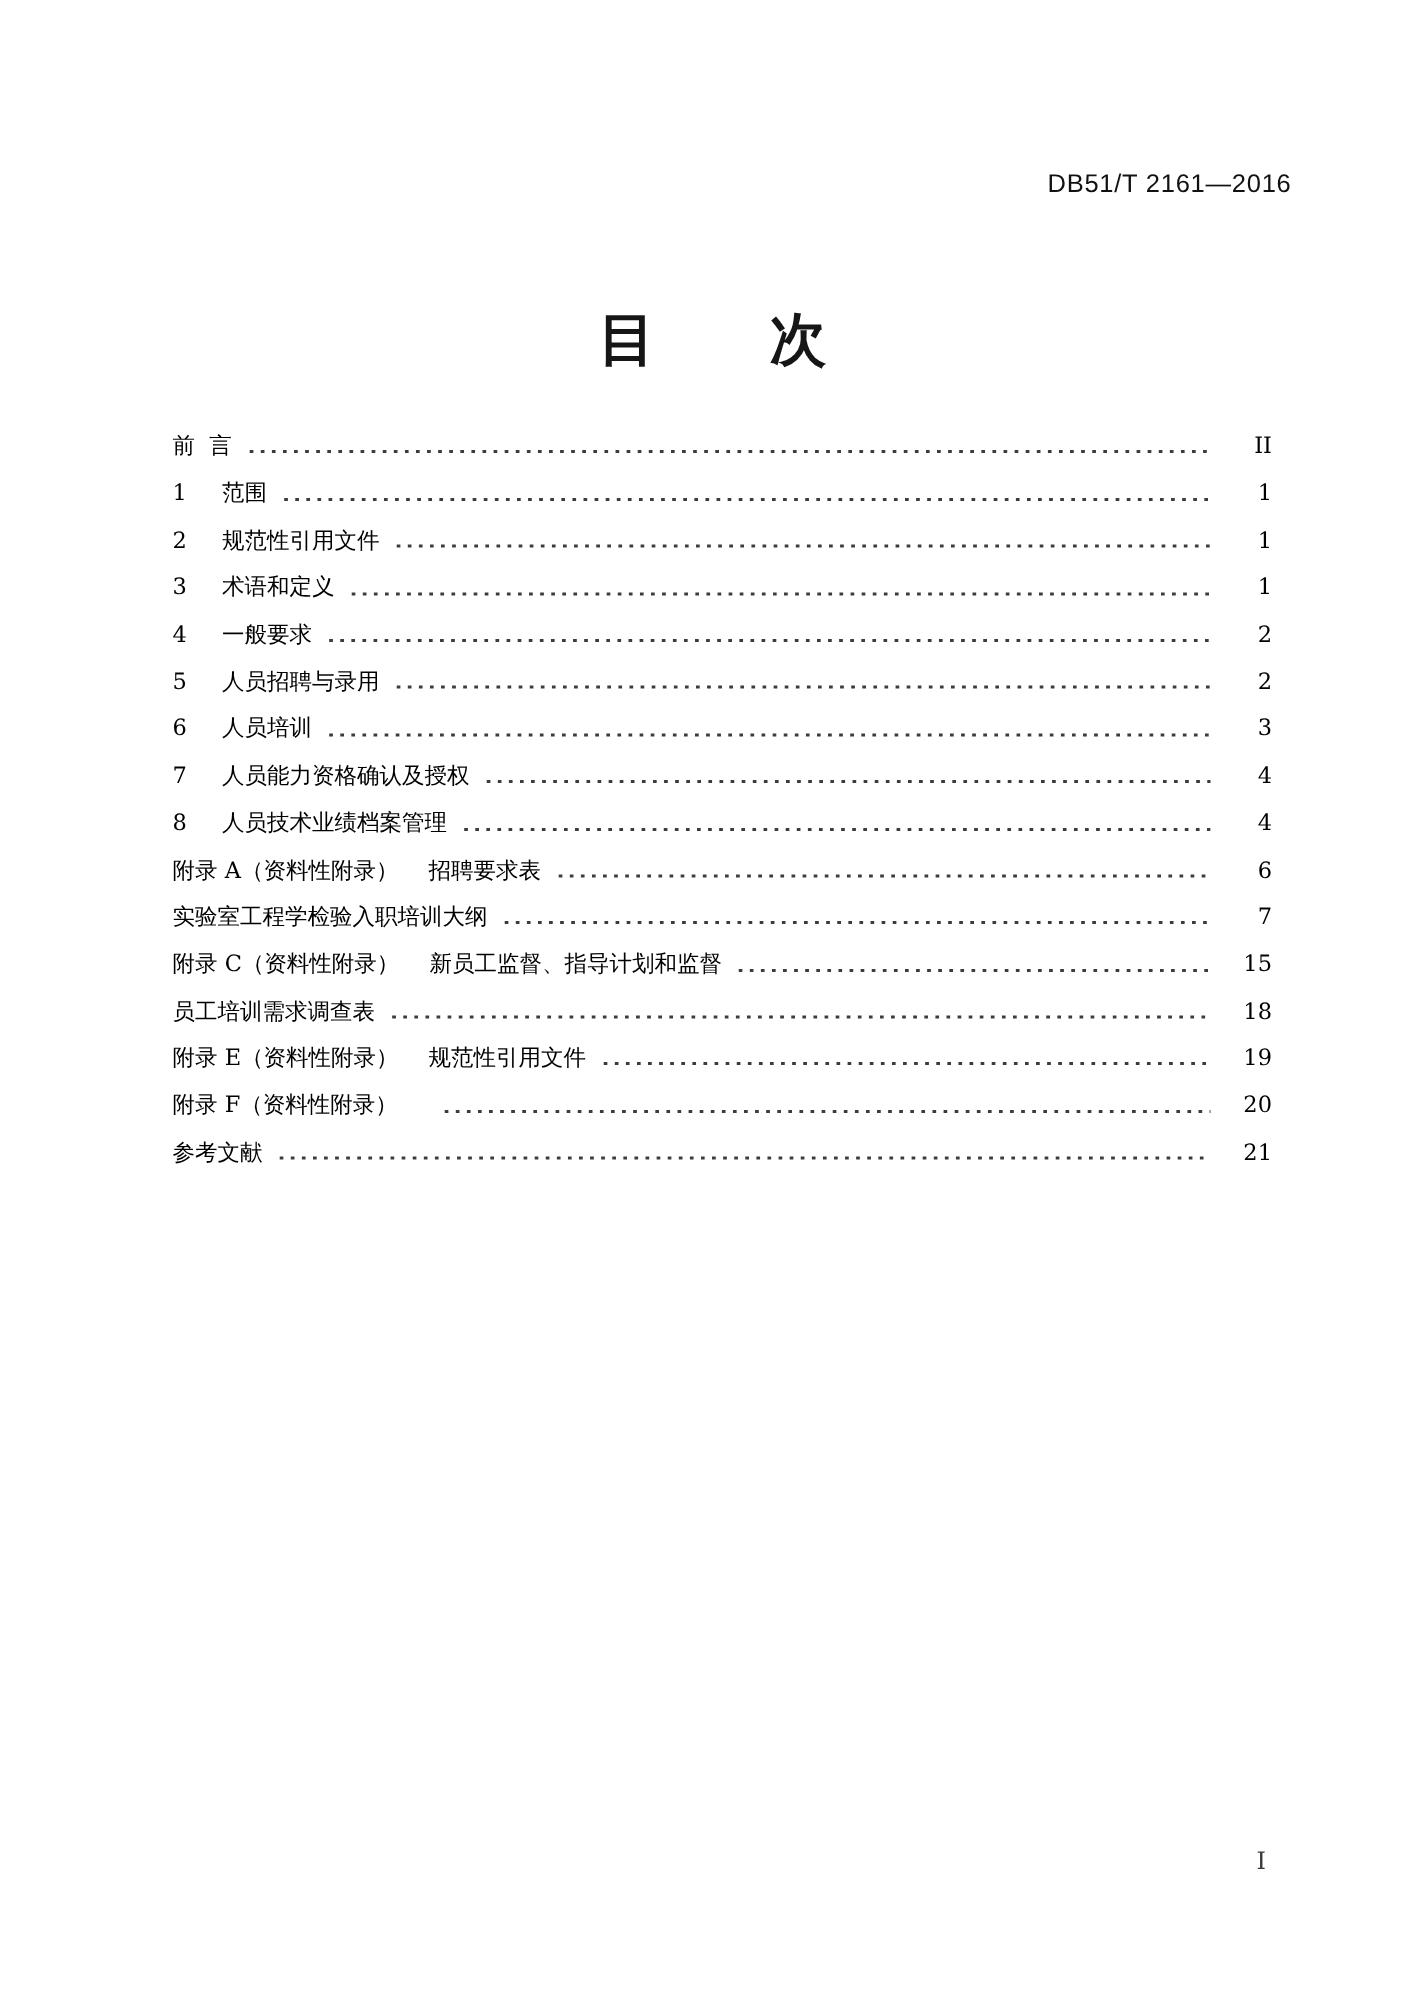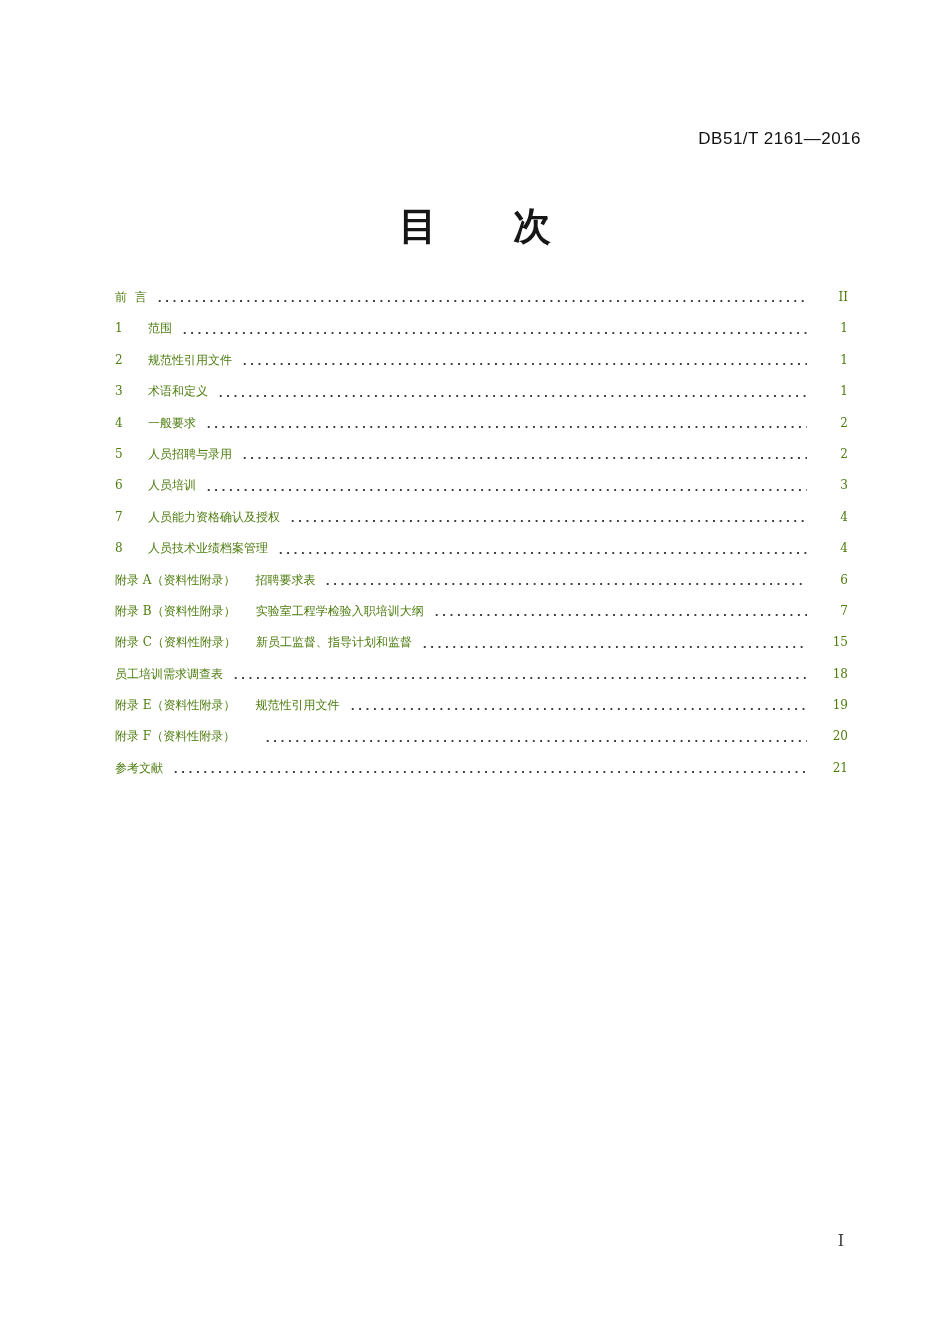--- a/index.html
+++ b/index.html
@@ -18,21 +18,20 @@
   }
   .header-code {
     position: absolute;
     top: 113px;
     right: 89px;
     font-family: "Liberation Sans", sans-serif;
     font-size: 17px;
     letter-spacing: 0.5px;
     color: #111111;
     white-space: pre;
-    margin-top: 16px;
   }
   .doc-title {
     position: absolute;
     top: 201px;
     left: 0;
     width: 100%;
     text-align: center;
     font-family: "DejaVu Sans", sans-serif;
     font-size: 38px;
     font-weight: bold;
@@ -43,22 +42,22 @@
     position: absolute;
     top: 282px;
     left: 115px;
     right: 102px;
   }
   .toc-row {
     display: flex;
     align-items: baseline;
     height: 31.4px;
     line-height: 31.4px;
-    font-size: 12px;
-    color: #4d7c0f;
+    font-size: 15px;
+    color: #000000;
   }
   .toc-num {
     white-space: pre;
     min-width: 13px;
   }
   .toc-num:not(:empty) {
     margin-right: 20px;
   }
   .toc-num:empty {
     min-width: 0;
@@ -165,21 +164,20 @@
     </div>
 
     <div class="toc-row">
       <span class="toc-num">附录 A（资料性附录）</span>
       <span class="toc-title">招聘要求表</span>
       <span class="dots"></span>
       <span class="toc-page">6</span>
     </div>
 
     <div class="toc-row">
-      <span class="toc-num">附录 B（资料性附录）</span>
       <span class="toc-title">实验室工程学检验入职培训大纲</span>
       <span class="dots"></span>
       <span class="toc-page">7</span>
     </div>
 
     <div class="toc-row">
       <span class="toc-num">附录 C（资料性附录）</span>
       <span class="toc-title">新员工监督、指导计划和监督</span>
       <span class="dots"></span>
       <span class="toc-page">15</span>

